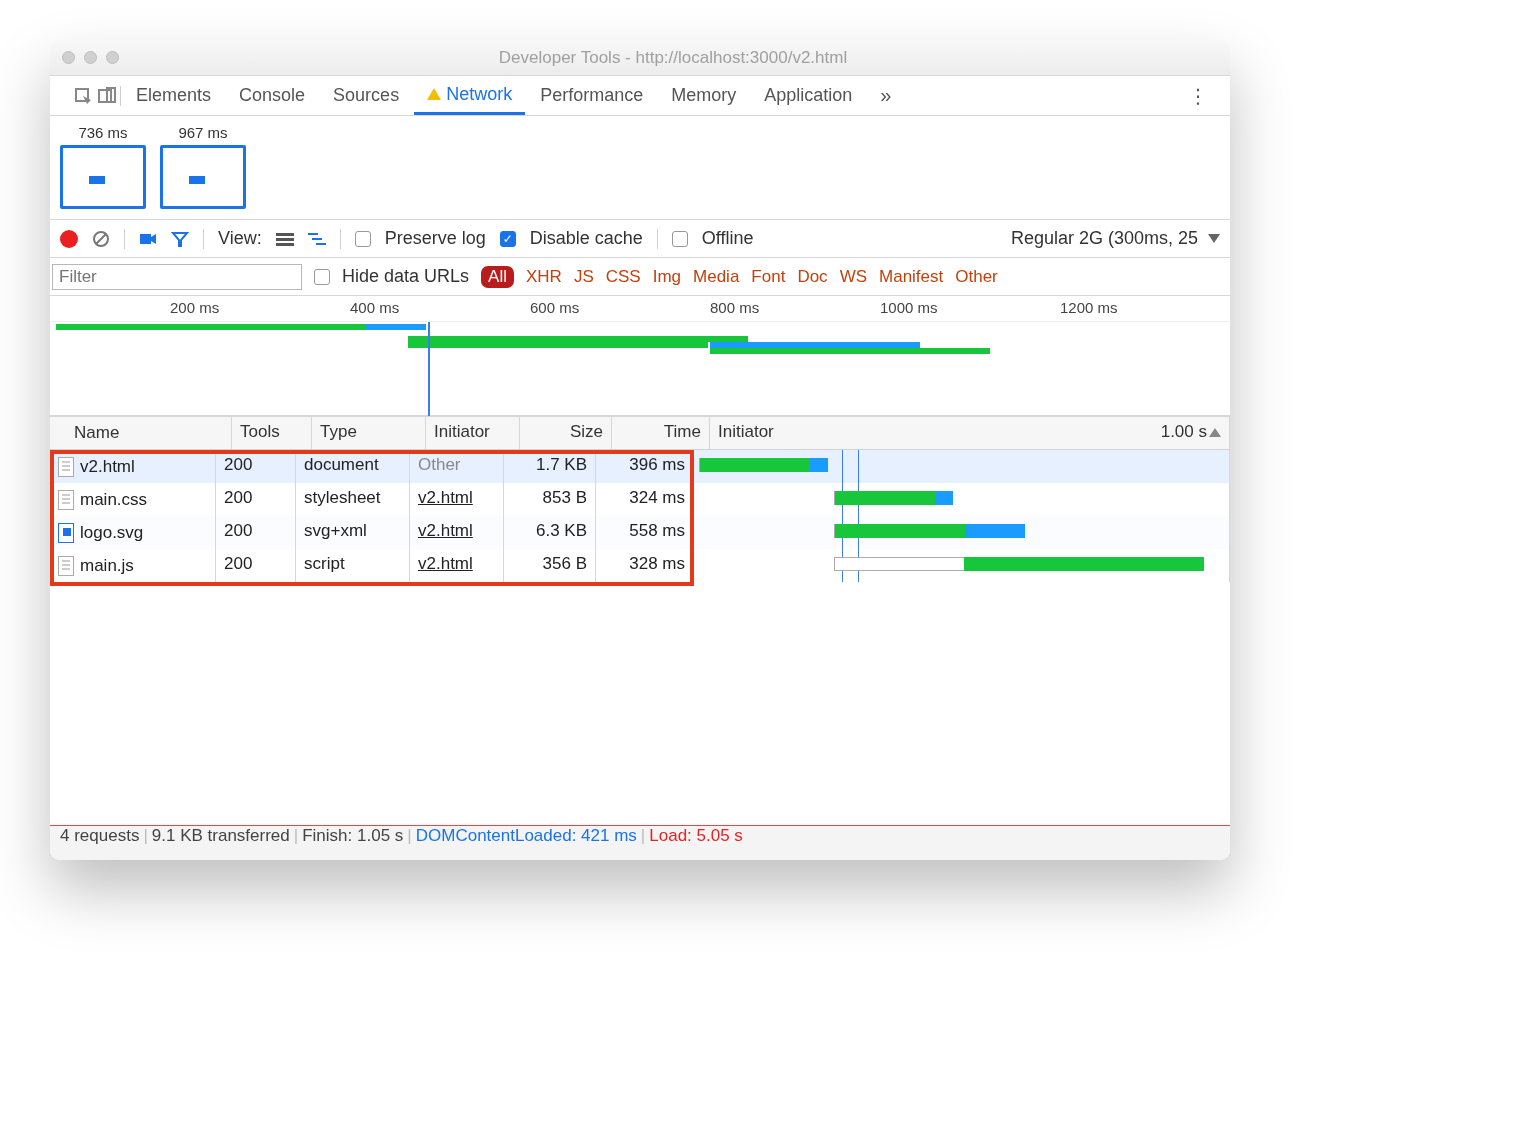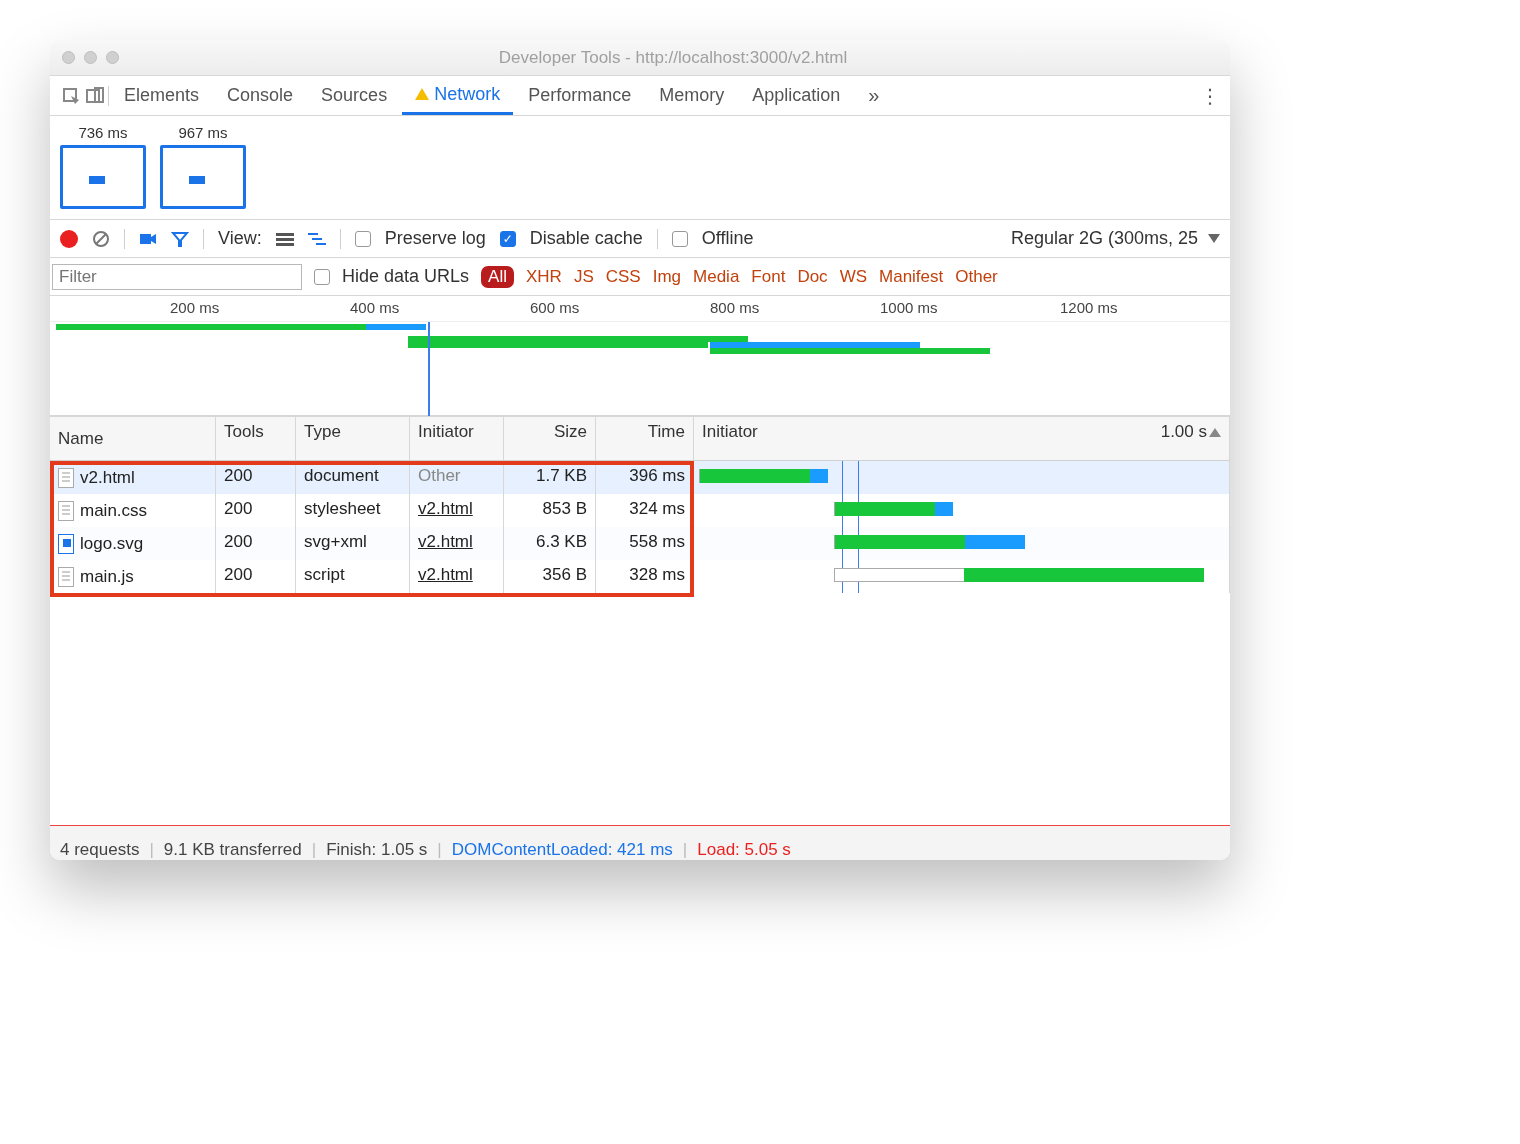--- a/index.html
+++ b/index.html
@@ -1,21 +1,21 @@
 <!DOCTYPE html>
 <html><head>
 <meta charset="utf-8">
 <style>
 * { box-sizing: border-box; margin: 0; padding: 0; font-family: -apple-system, "Helvetica Neue", Arial, sans-serif; }
 body { background: #fff; width: 1520px; height: 1144px; position: relative; }
 .frame { position: absolute; top: 40px; left: 50px; width: 1180px; height: 820px; background: #fff; border-radius: 10px; box-shadow: 0 30px 60px rgba(0,0,0,0.25); overflow: hidden; display:flex; flex-direction:column; font-size:18px; color:#333; }
 .titlebar { height: 36px; background: linear-gradient(#f8f8f8,#ececec); display:flex; align-items:center; padding:0 12px; border-bottom:1px solid #d7d7d7; }
 .tl-dot { width:13px; height:13px; border-radius:50%; background:#d0d0d0; margin-right:9px; border:1px solid #bdbdbd; }
 .titlebar .title { flex:1; text-align:center; color:#a0a0a0; font-size:17px; }
-.tabbar { height: 40px; border-bottom:1px solid #d7d7d7; display:flex; align-items:center; padding:0 10px; gap:2px; background:#fff; }
+.tabbar { height: 40px; border-bottom:1px solid #d7d7d7; display:flex; align-items:center; padding:0 22px; gap:2px; background:#fff; }
 .tabbar .tbico { width:22px; height:22px; display:flex; align-items:center; justify-content:center; }
 .tabbar .tab { padding: 0 13px; color:#555; font-size:18px; height:100%; display:flex; align-items:center; cursor:pointer; }
 .tabbar .tab.active { color:#1a73e8; border-bottom:3px solid #1a73e8; }
 .tabbar .warn-tri { width:0;height:0;border-left:7px solid transparent;border-right:7px solid transparent;border-bottom:12px solid #f5bd00; margin-right:5px; display:inline-block;}
 .tabbar .spacer { flex:1; }
 .tabbar .more { font-size:20px; color:#555; }
 .thumbs { padding: 8px 10px 10px 10px; display:flex; gap:14px; background:#fff; border-bottom:1px solid #d7d7d7; }
 .thumb { display:flex; flex-direction:column; align-items:center; }
 .thumb .lbl { font-size:15px; color:#333; margin-bottom:4px; }
 .thumb .box { width:86px; height:64px; border:3px solid #1a73e8; background:#fff; border-radius:2px; position:relative; }
@@ -31,42 +31,42 @@
 .filterbar { height:38px; border-bottom:1px solid #d7d7d7; display:flex; align-items:center; padding:0 4px 0 0; gap:12px; background:#fff; }
 .filter-input { border:1px solid #b8b8b8; height:26px; font-size:17px; padding:0 6px; width:250px; color:#888; margin-left:2px; background:#fff;}
 .pill { background:#b91c1c; color:#fff; border-radius:7px; padding:1px 7px; font-size:17px; }
 .ftype { color:#c2410c; font-size:17px; cursor:pointer; }
 .timeline { height:120px; border-bottom:1px solid #d7d7d7; background:#fff; position:relative; }
 .timeline .ticks { height:26px; border-bottom:1px solid #eee; position:relative; font-size:15px; color:#444;}
 .timeline .ticks span { position:absolute; top:3px; }
 .tl-body { position:relative; height:94px; }
 .tl-bar { position:absolute; height:6px; }
 .tl-line { position:absolute; top:0; bottom:0; width:2px; background:#3b7de9; }
-.table-head { height:45px; border-top:1px solid #d7d7d7; border-bottom:1px solid #d0d0d0; display:flex; font-size:17px; color:#333; background:#f6f6f6;}
+.table-head { height:34px; border-top:1px solid #d7d7d7; border-bottom:1px solid #d0d0d0; display:flex; font-size:17px; color:#333; background:#f6f6f6;padding-left:16px;}
 .table-head > div, .row > div { border-right:1px solid #d7d7d7; padding:5px 8px; overflow:hidden; white-space:nowrap; }
 .col-name { width:166px; display:flex; align-items:center; gap:6px;}
 .col-status { width:80px; }
 .col-type { width:114px; }
 .col-initiator { width:94px; }
 .col-size { width:92px; text-align:right; }
 .col-time { width:98px; text-align:right; }
 .col-wf { flex:1; position:relative; }
 .rows { flex:1; overflow:hidden; border-bottom:1px solid #ef4444; }
 .row { height:33px; display:flex; font-size:17px; color:#222; align-items:stretch; }
 .row:nth-child(odd){ background:#fafcff; }
 .row.sel { background:#e6f0fe; }
 .row .link { text-decoration:underline; cursor:pointer; }
 .ficon { width:16px;height:20px;border:1px solid #aaa;background:#fff;display:inline-block;position:relative; }
 .ficon.doc::after{content:'';position:absolute;top:3px;left:3px;right:3px;height:2px;background:#ccc;box-shadow:0 4px 0 #ccc,0 8px 0 #ccc;}
 .ficon.svg{border-color:#1a73e8;}
 .ficon.svg::after{content:'';position:absolute;top:4px;left:4px;width:8px;height:8px;background:#1a73e8;}
 .wf-bar { position:absolute; height:14px; top:8px; border:1px solid #aaa; }
 .wf-bar .seg { position:absolute;top:-1px;bottom:-1px; }
 .highlight-box { position:absolute; border:4px solid #e33a1c; pointer-events:none; }
-.statusbar { height:34px; border-top:0; display:flex; align-items:flex-end; padding:0 10px; gap:10px; font-size:17px; color:#444; background:#f4f4f4;}
+.statusbar { height:34px; border-top:0; display:flex; align-items:flex-start; padding:0 10px; gap:4px; font-size:17px; color:#444; background:#f4f4f4;}
 .statusbar .sep { color:#bbb; }
 .statusbar .dcl { color:#1a73e8; }
 .statusbar .load { color:#ea1f1f; }
 .sort-tri { width:0;height:0;border-left:6px solid transparent;border-right:6px solid transparent;border-bottom:9px solid #888; display:inline-block; margin-left:2px;}
 .divider { width:1px; height:20px; background:#cfcfcf; }
 </style>
 </head>
 <body>
 
 <div class="frame">

